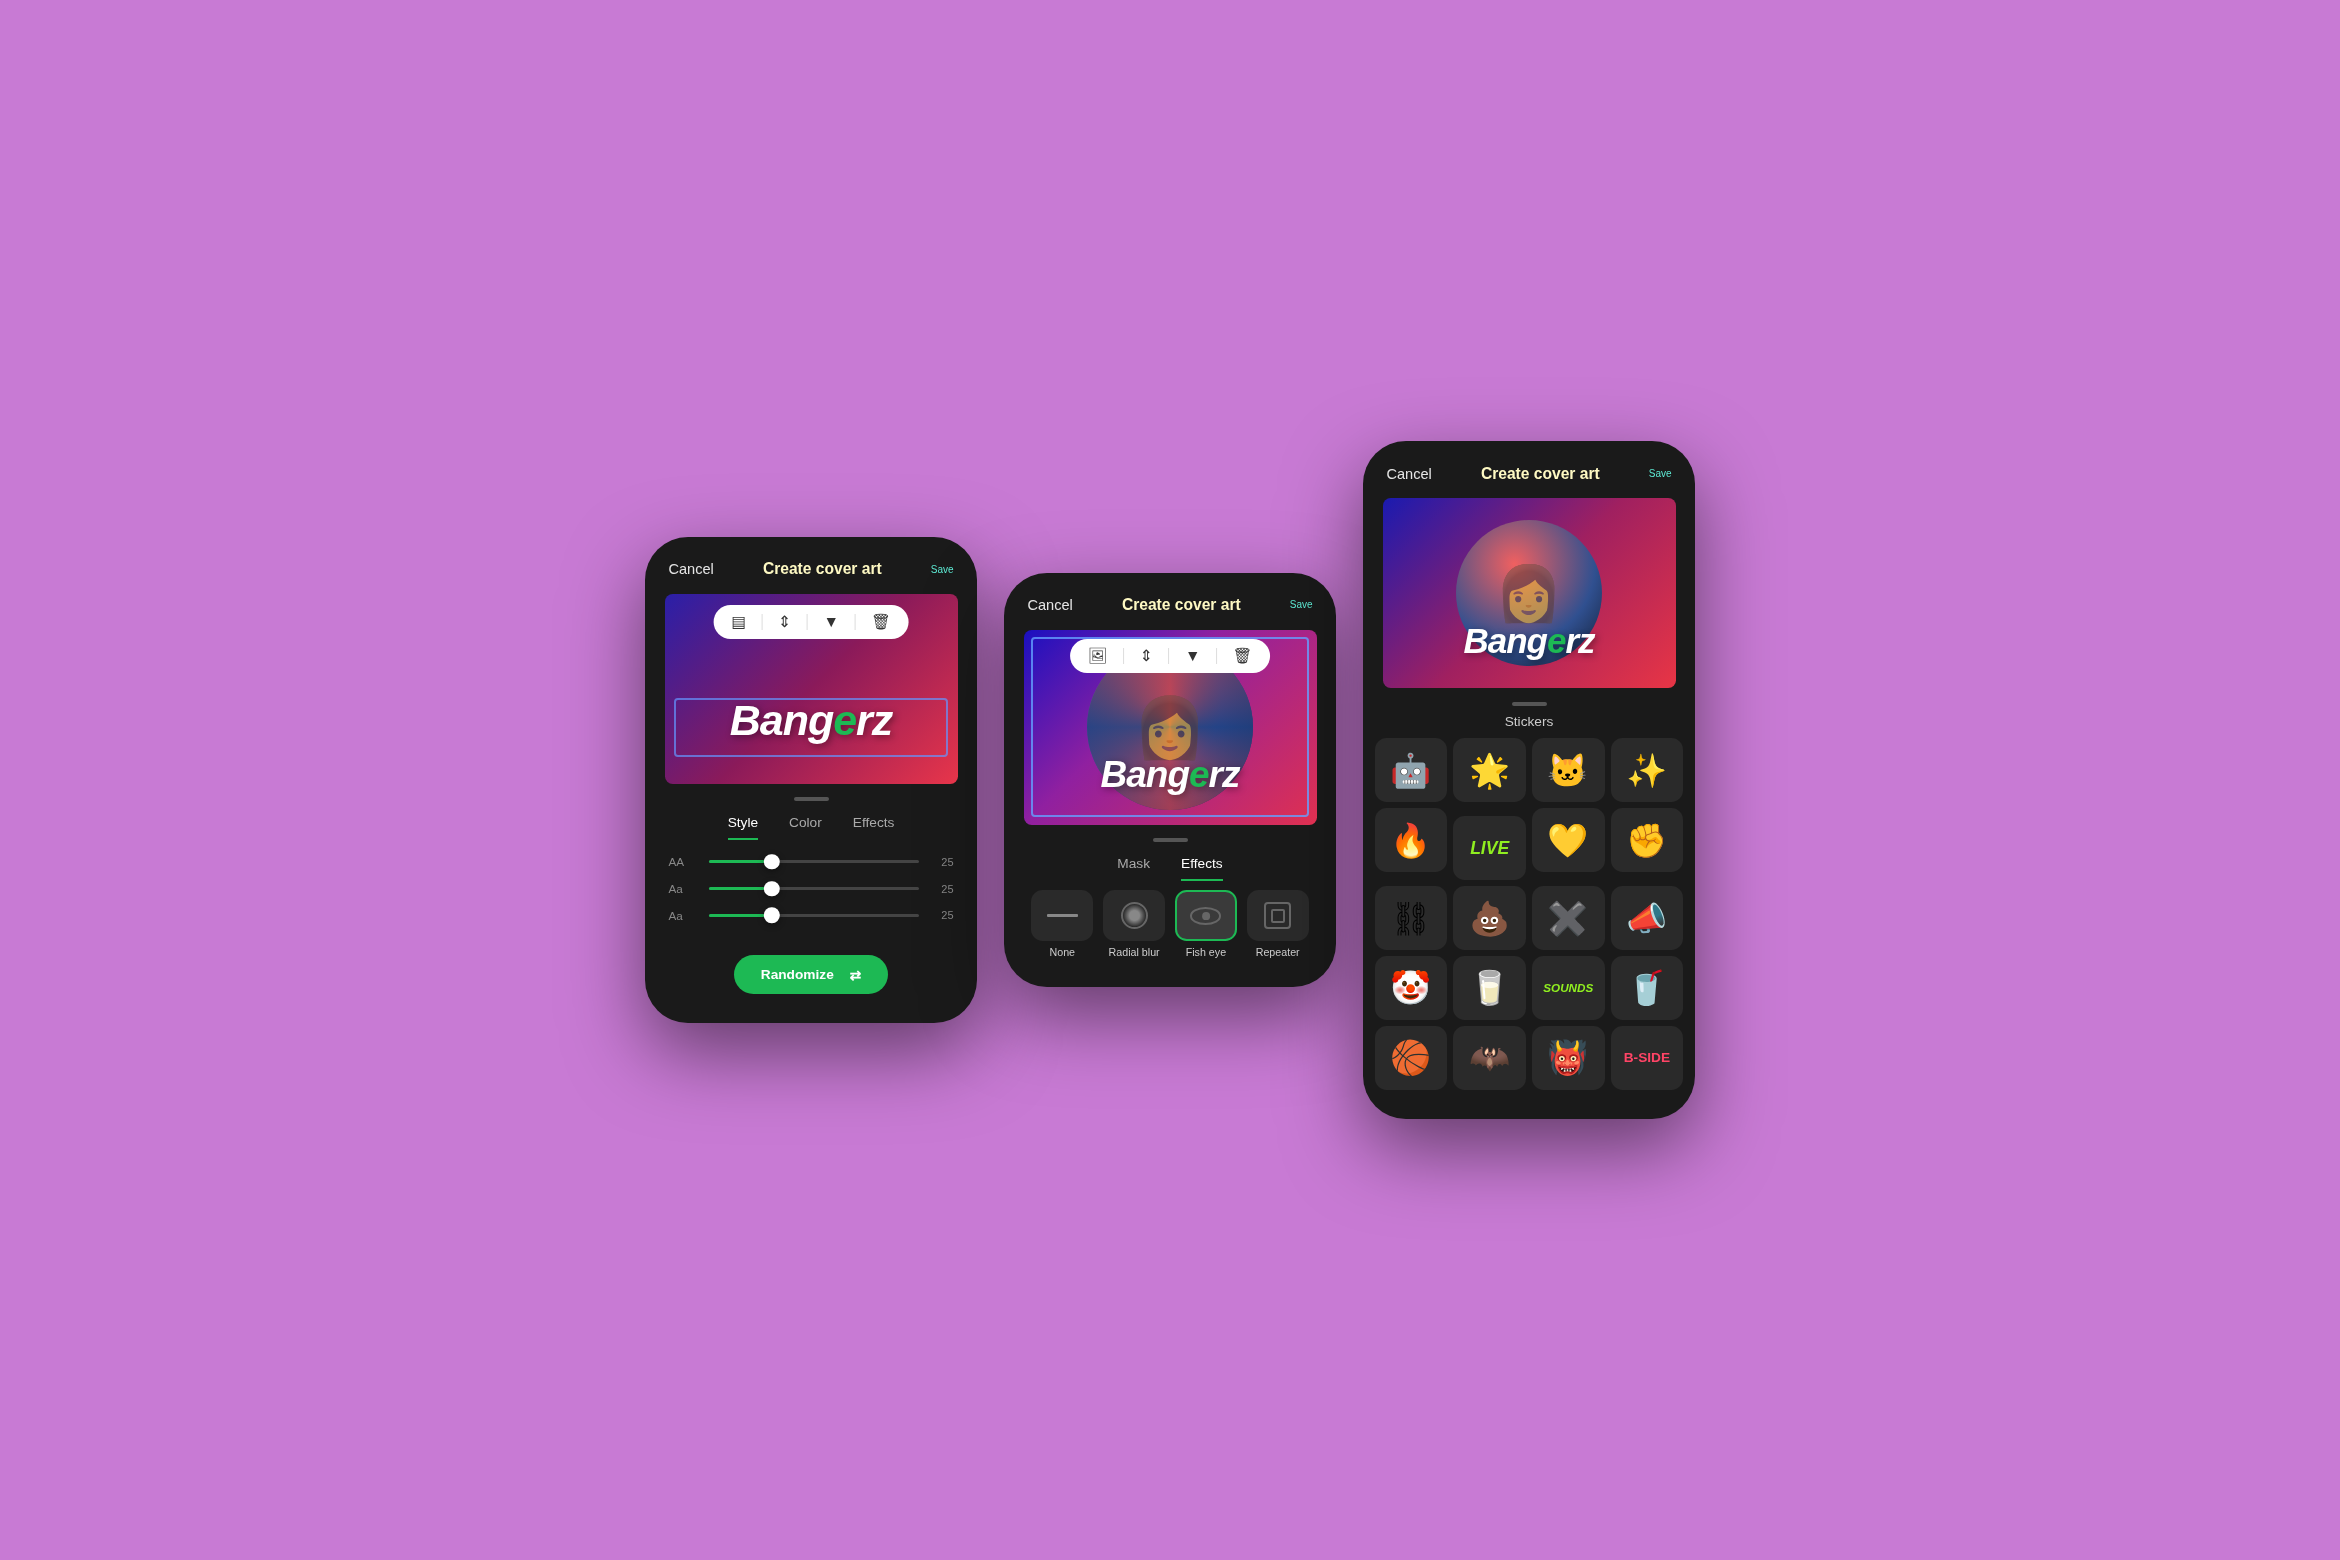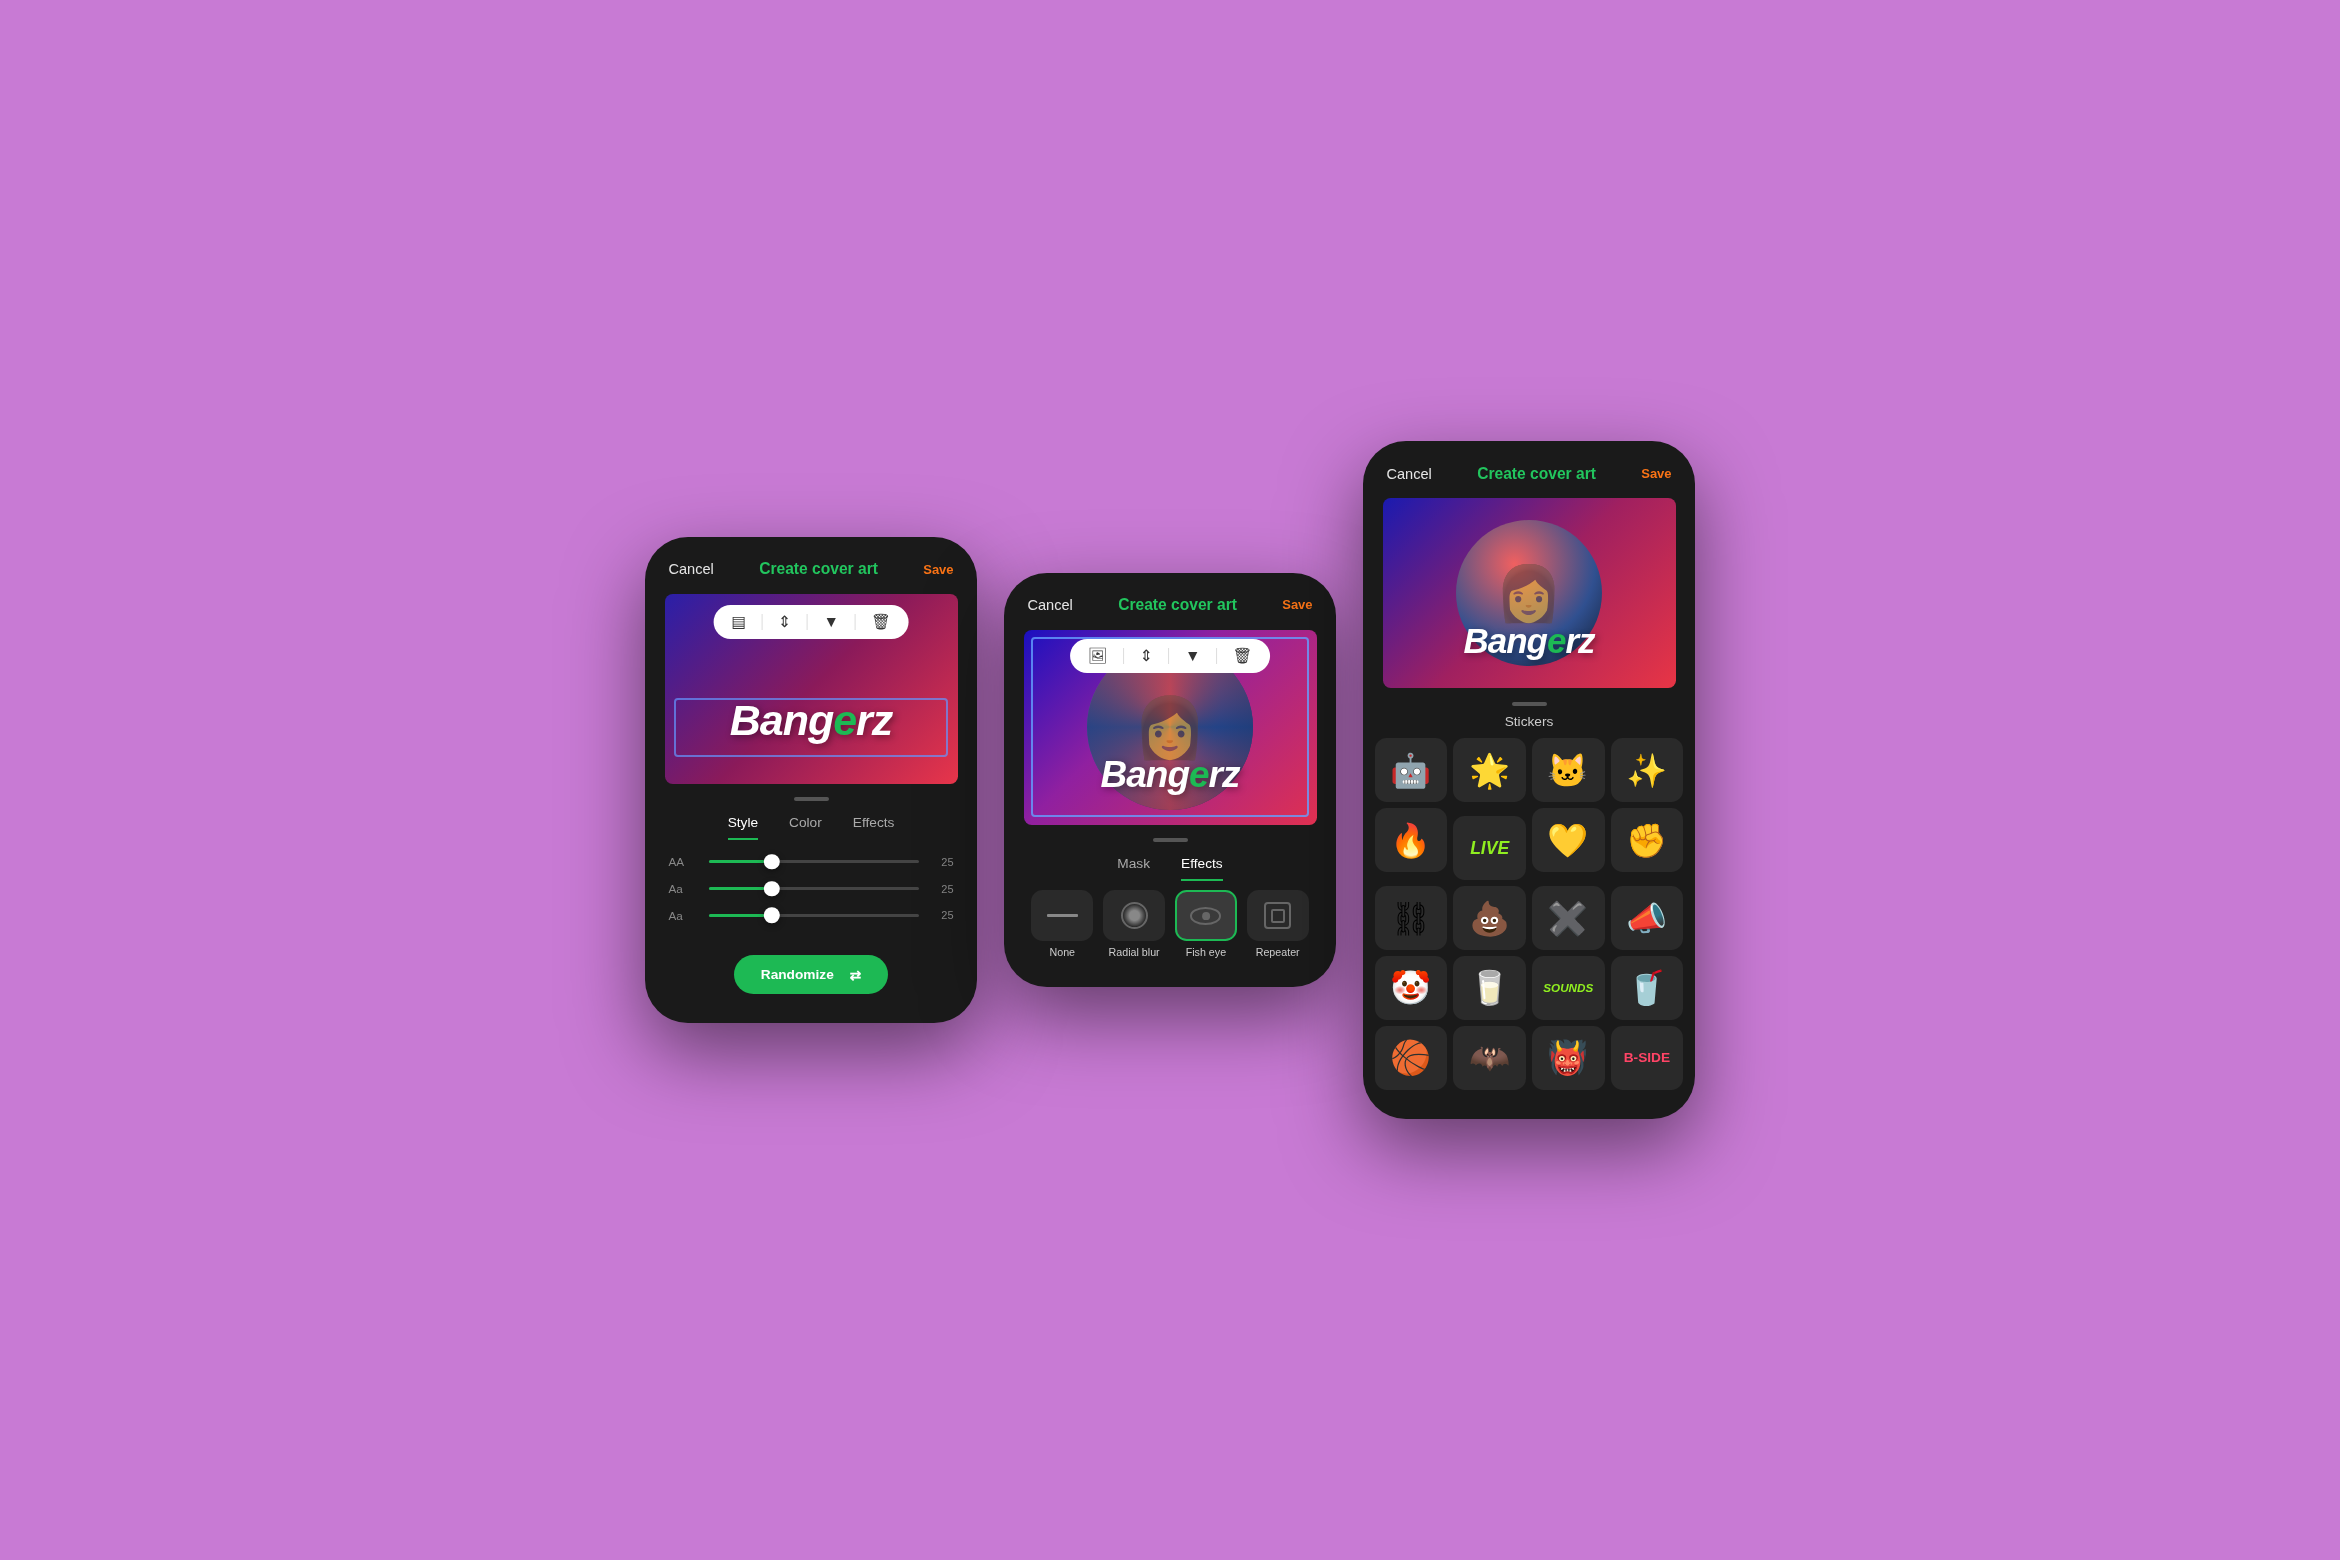--- a/index.html
+++ b/index.html
@@ -31,28 +31,28 @@
       align-items: center;
       justify-content: space-between;
       padding: 23.4px 23.4px 15.6px;
     }
     .header-cancel {
       color: #e5e5e5;
       font-size: 14.6px;
       font-weight: 400;
     }
     .header-title {
-      color: #22c55e;
+      color: #fef9c3;
       font-size: 15.6px;
       font-weight: 700;
     }
     .header-save {
-      color: #f97316;
-      font-size: 13px;
-      font-weight: 700;
+      color: #5eead4;
+      font-size: 10px;
+      font-weight: 400;
     }
     
     .cover-art {
       margin: 0 19.5px;
       border-radius: 7.8px;
       overflow: hidden;
       position: relative;
       height: 195px;
     }
     .cover-gradient {

